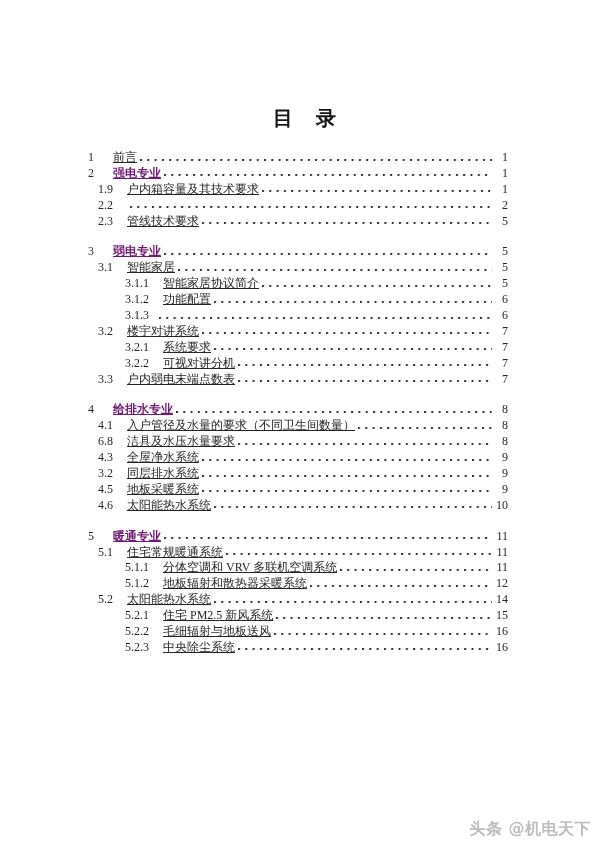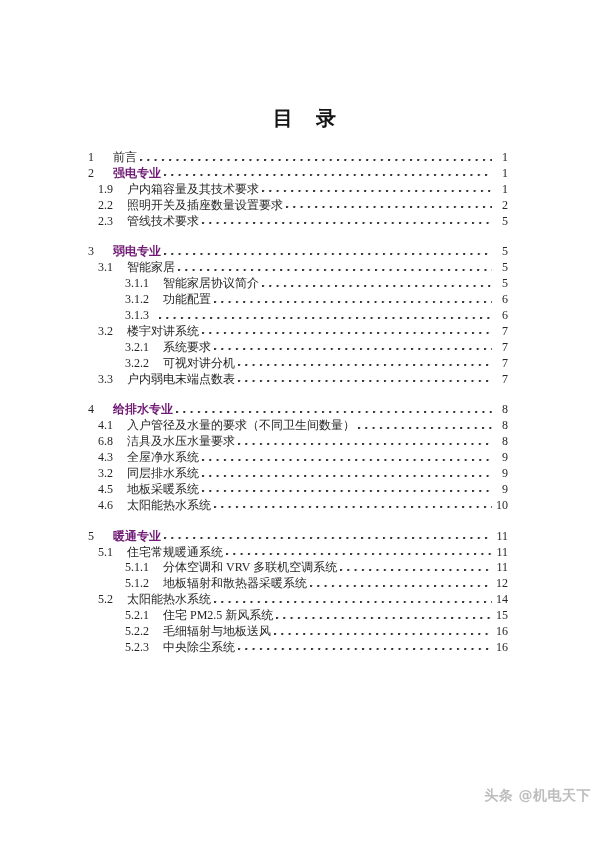--- a/index.html
+++ b/index.html
@@ -36,37 +36,37 @@
     white-space: nowrap;
   }
   .row.gap { margin-top: 15px; }
   .num { flex: none; }
   .lvl1 .num { width: 25px; }
   .lvl2 { padding-left: 10px; }
   .lvl2 .num { width: 29px; }
   .lvl3 { padding-left: 37px; }
   .lvl3 .num { width: 38px; }
   .lvl3.tight .num { width: 31px; }
-  .label { flex: none; }
+  .label { flex: none; text-decoration: underline; }
   .bold .label { font-weight: bold; color: #701a75; }
   .leader {
     flex: 1 1 auto;
     margin: 0 2px 0 3px;
     background-image: radial-gradient(circle at 1.1px 1.1px, #333333 1px, rgba(0,0,0,0) 1.4px);
     background-size: 7.3px 2.4px;
     background-repeat: repeat-x;
     background-position: 0 calc(100% - 5px);
   }
   .pg { flex: none; min-width: 14px; text-align: right; }
   .watermark {
     position: absolute;
-    top: 787px;
+    top: 819px;
     right: 9px;
     font-family: "DejaVu Sans", "Liberation Sans", sans-serif;
-    font-size: 14px;
+    font-size: 16px;
     font-weight: 700;
     letter-spacing: 0.5px;
     color: #bdbdbd;
     text-shadow: 1px 1px 0 #ffffff;
   }
 </style>
 </head>
 <body>
 
 <div class="page">
@@ -85,21 +85,20 @@
     <span class="pg">1</span>
   </div>
       <div class="row lvl2">
     <span class="num">1.9</span>
     <span class="label">户内箱容量及其技术要求</span>
     <span class="leader"></span>
     <span class="pg">1</span>
   </div>
       <div class="row lvl2">
     <span class="num">2.2</span>
-    <span class="label">照明开关及插座数量设置要求</span>
     <span class="leader"></span>
     <span class="pg">2</span>
   </div>
       <div class="row lvl2">
     <span class="num">2.3</span>
     <span class="label">管线技术要求</span>
     <span class="leader"></span>
     <span class="pg">5</span>
   </div>
       <div class="row lvl1 bold gap">

